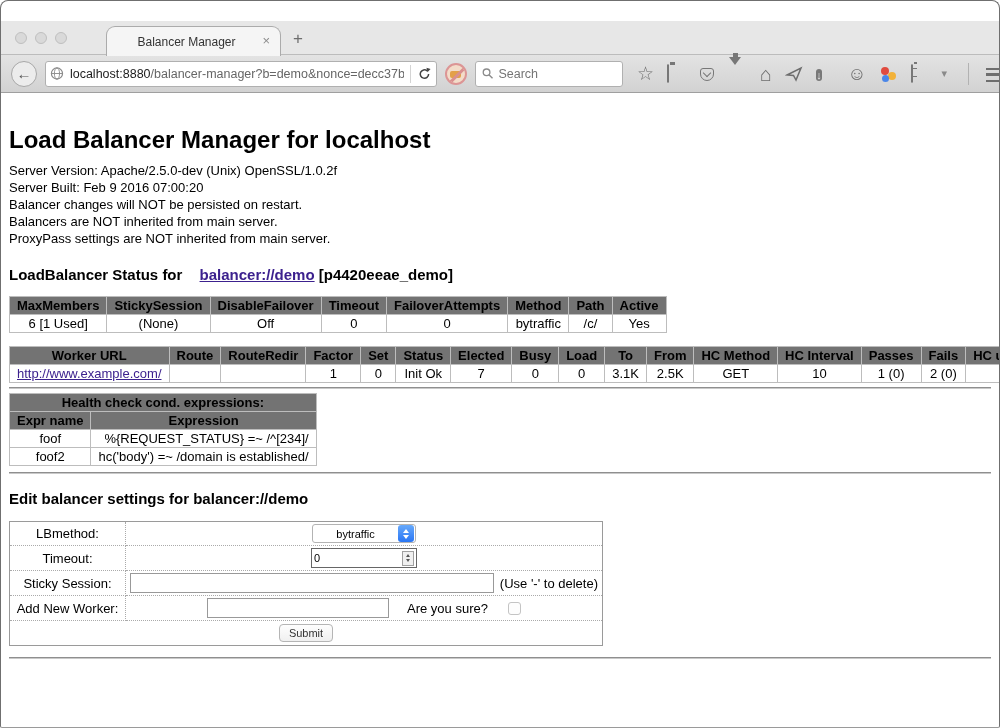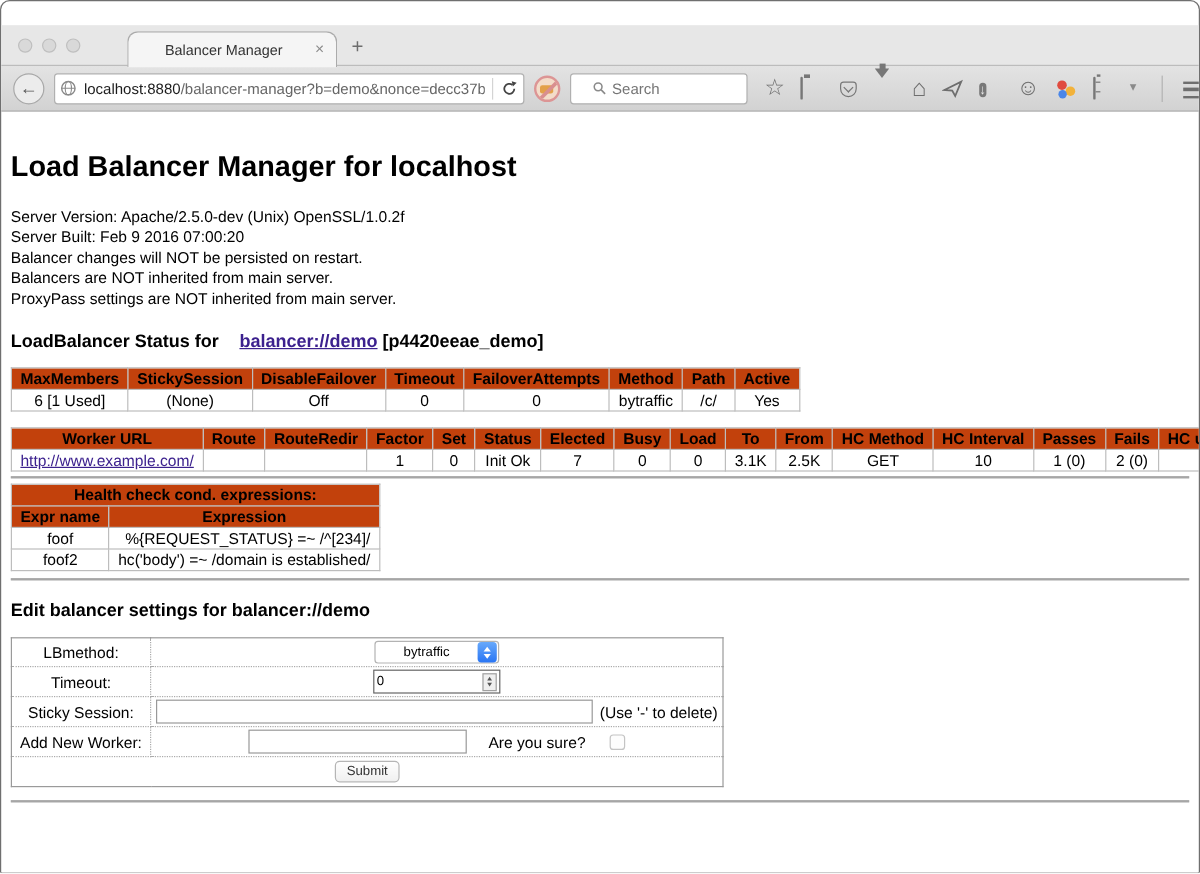--- a/index.html
+++ b/index.html
@@ -31,21 +31,21 @@
   .url-host { color:#1c1c1c; }
   .url-path { color:#666; }
   .url-divider { width:1px; height:18px; background:#d4d4d4; margin-left:auto; flex:0 0 auto; }
   .blockicon { width:22px; height:22px; border-radius:50%; background:#f3dcc9; border:2px solid #dc9595;
                position:relative; flex:0 0 auto; overflow:hidden; }
   .blockicon::before { content:""; position:absolute; left:3px; top:6px; width:11px; height:7px;
                background:#e3a049; border-radius:2px; }
   .blockicon::after { content:""; position:absolute; left:9px; top:-3px; width:2.5px; height:26px;
                background:#d98f8f; transform:rotate(45deg); }
   .searchfield { width:148px; height:26px; background:#fff; border:1px solid #b0b0b0; border-radius:3px;
-                 display:flex; align-items:center; padding:0 18px; gap:5px; flex:0 0 auto; }
+                 display:flex; align-items:center; padding:0 6px; gap:5px; flex:0 0 auto; }
   .searchfield input { border:none; outline:none; width:100%; font-size:12.5px; color:#333; background:transparent;
                  font-family:"Liberation Sans",sans-serif; }
   .tb-icons { display:flex; align-items:center; gap:13px; margin-left:6px; color:#6e6e6e; }
   .glyph { font-size:16px; color:#6e6e6e; line-height:1; }
   .icon-box { position:relative; width:18px; height:18px; flex:0 0 auto; }
   svg.mini { display:block; }
   .clipboard { width:13px; height:15px; border:1.5px solid #777; border-radius:2px; margin:2px auto 0; position:relative; }
   .clipboard::before { content:""; position:absolute; left:2px; top:-3px; width:5px; height:3px; background:#777; }
   .pocketi { width:14px; height:13px; border:1.5px solid #777; border-radius:3px 3px 7px 7px; margin:3px auto 0;
              display:flex; align-items:center; justify-content:center; }
@@ -65,29 +65,29 @@
   .battery::before { content:""; position:absolute; left:2px; top:-3px; width:3px; height:2px; background:#777; }
   .battery::after { content:""; position:absolute; left:1px; top:3px; width:4px; height:7px;
                     border-top:1.5px solid #777; border-bottom:1.5px solid #777; }
   .tb-divider { width:1px; height:22px; background:#b2b2b2; margin:0 4px 0 8px; }
   .hamburger { width:18px; height:14px; border-top:2.5px solid #6e6e6e; border-bottom:2.5px solid #6e6e6e;
                margin-top:2px; position:relative; }
   .hamburger::before { content:""; position:absolute; left:0; top:3.5px; width:18px; height:2.5px; background:#6e6e6e; }
 
   
   .page { padding:8px 8px 0 8px; color:#000; font-size:13px; }
-  h1.pagetitle { font-size:24px; font-weight:bold; margin:25px 0 18px 0; letter-spacing:0; }
+  h1.pagetitle { font-size:24px; font-weight:bold; margin:25px 0 8px 0; letter-spacing:0; }
   .infoline { line-height:17px; }
   .sec-heading { font-size:15px; font-weight:bold; margin:19px 0 13px 0; }
   .sec-heading a { color:#3c218e;margin-left:13px; }
   hr.rule { border:none; height:2px; background:#c9c9c9; border-top:1px solid #8f8f8f; margin:4px 0; }
 
   table.apache { border-collapse:collapse; font-size:13px; border:1px solid #8f8f8f; }
   table.apache th, table.apache td { border:1px solid #bdbdbd; padding:1px 7px; text-align:center; white-space:nowrap; }
-  table.apache th { background:#c2410c; font-weight:bold; }
+  table.apache th { background:#737373; font-weight:bold; }
   table.apache td.left, table.apache th.left-data { text-align:right; }
   a.worker-link { color:#3c218e; }
 
   .tbl-gap { height:13px; }
 
   
   table.editform { width:594px; border-collapse:collapse; border:1px solid #9a9a9a; font-size:13px; margin-top:14px; }
   table.editform td { border:1px dotted #aaa; padding:2px 4px; text-align:center; vertical-align:middle; }
   td.lblcol { width:116px; }
   .row-lb td { height:24px; } .row-num td { height:24px; }

